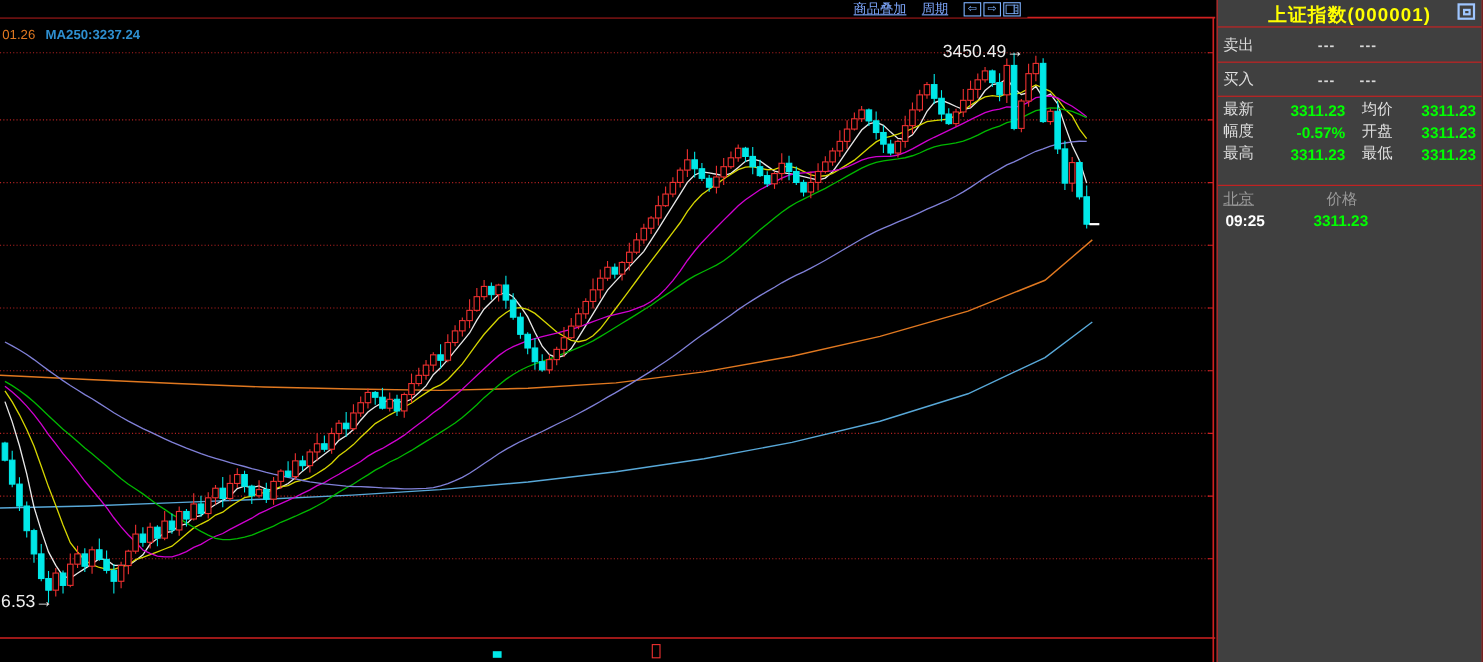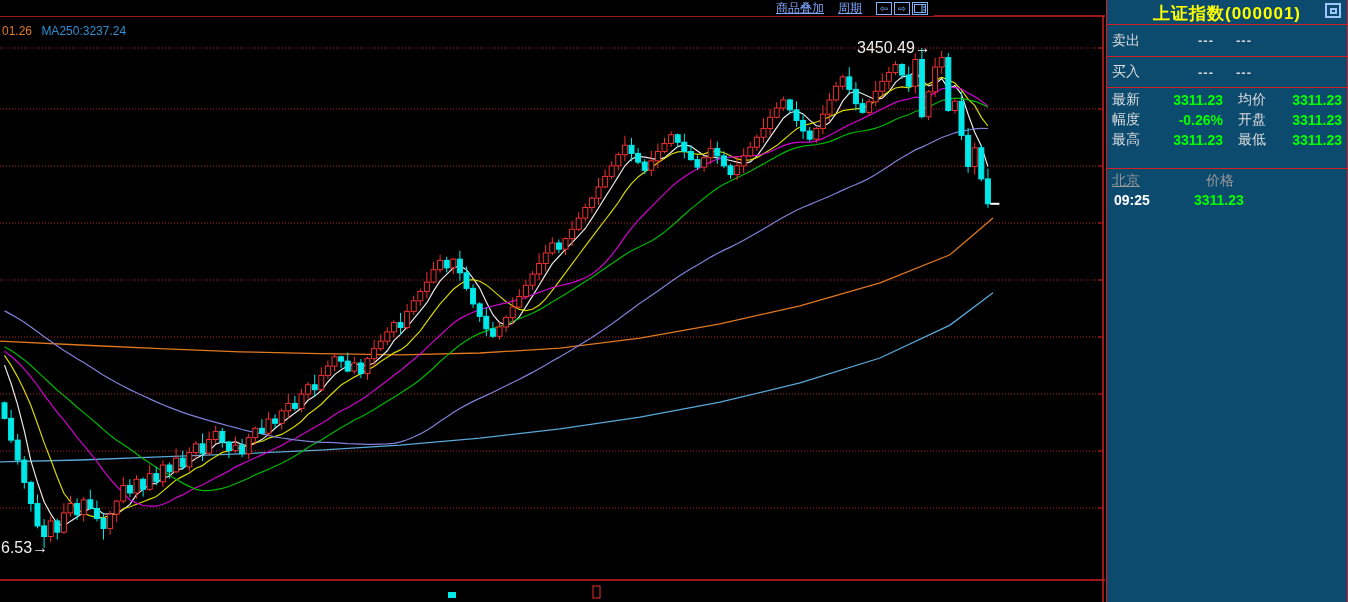--- a/index.html
+++ b/index.html
@@ -11,26 +11,26 @@
   .toolbar{position:absolute;left:0;top:0;width:934px;height:16px;display:flex;
            justify-content:flex-end;align-items:center;gap:14px;padding-right:6px;
            box-sizing:border-box;z-index:5;background:#000;}
   .tb-link{color:#7fa8ff;font-size:12px;text-decoration:underline;cursor:pointer;line-height:14px;}
   .tb-iconbtns{display:flex;gap:2px;align-items:center;}
   .tb-btn{width:16px;height:13px;border:1px solid #7fb2ff;color:#7fb2ff;font-size:10px;
           display:flex;align-items:center;justify-content:center;box-sizing:border-box;cursor:pointer;
           background:#000;}
   .ma-label{position:absolute;left:2px;top:24px;font-size:12px;z-index:4;white-space:nowrap;}
   .ma-label .p1{color:#e07820;text-align:center;}
-  .ma-label .p2{color:#2e8fd0;margin-left:6px;}
+  .ma-label .p2{color:#2e8fd0;margin-left:6px;font-weight:bold;}
   .anno{position:absolute;color:#eee;font-size:16px;z-index:4;white-space:nowrap;}
   .anno-max{left:857px;top:39px;}
   .anno-min{left:1px;top:539px;text-align:center;}
   
-  .quote-panel{position:absolute;left:1106px;top:0;width:242px;height:602px;background:#0c4a6e;
+  .quote-panel{position:absolute;left:1106px;top:0;width:242px;height:602px;background:#404040;
                border-left:1px solid #d02020;border-right:1px solid #d02020;box-sizing:border-box;}
   .qp-title{position:absolute;left:0;top:2px;width:100%;text-align:center;color:#ffff00;
             font-size:17px;font-weight:bold;letter-spacing:1px;}
   .qp-maxbtn{position:absolute;right:6px;top:3px;width:16px;height:15px;border:2px solid #9fc6ff;
              box-sizing:border-box;cursor:pointer;display:flex;align-items:center;justify-content:center;}
   .qp-maxbtn .inner{width:7px;height:6px;border:2px solid #9fc6ff;box-sizing:border-box;}
   .hline{position:absolute;left:0;width:100%;height:1px;background:#d02020;}
   .qp-row{position:absolute;left:0;width:100%;display:flex;align-items:center;color:#ddd;font-size:14px;}
   .qp-row .lbl{margin-left:5px;}
   .dash{position:absolute;color:#d8d8d8;font-weight:bold;font-size:13px;letter-spacing:1px;}
@@ -437,21 +437,21 @@
     <div class="stats">
       <div class="stat-row">
         <span class="sl">最新</span>
         <span class="sv green">3311.23</span>
         <span></span>
         <span class="sl">均价</span>
         <span class="sv green">3311.23</span>
       </div>
       <div class="stat-row">
         <span class="sl">幅度</span>
-        <span class="sv green">-0.26%</span>
+        <span class="sv green">-0.57%</span>
         <span></span>
         <span class="sl">开盘</span>
         <span class="sv green">3311.23</span>
       </div>
       <div class="stat-row">
         <span class="sl">最高</span>
         <span class="sv green">3311.23</span>
         <span></span>
         <span class="sl">最低</span>
         <span class="sv green">3311.23</span>

